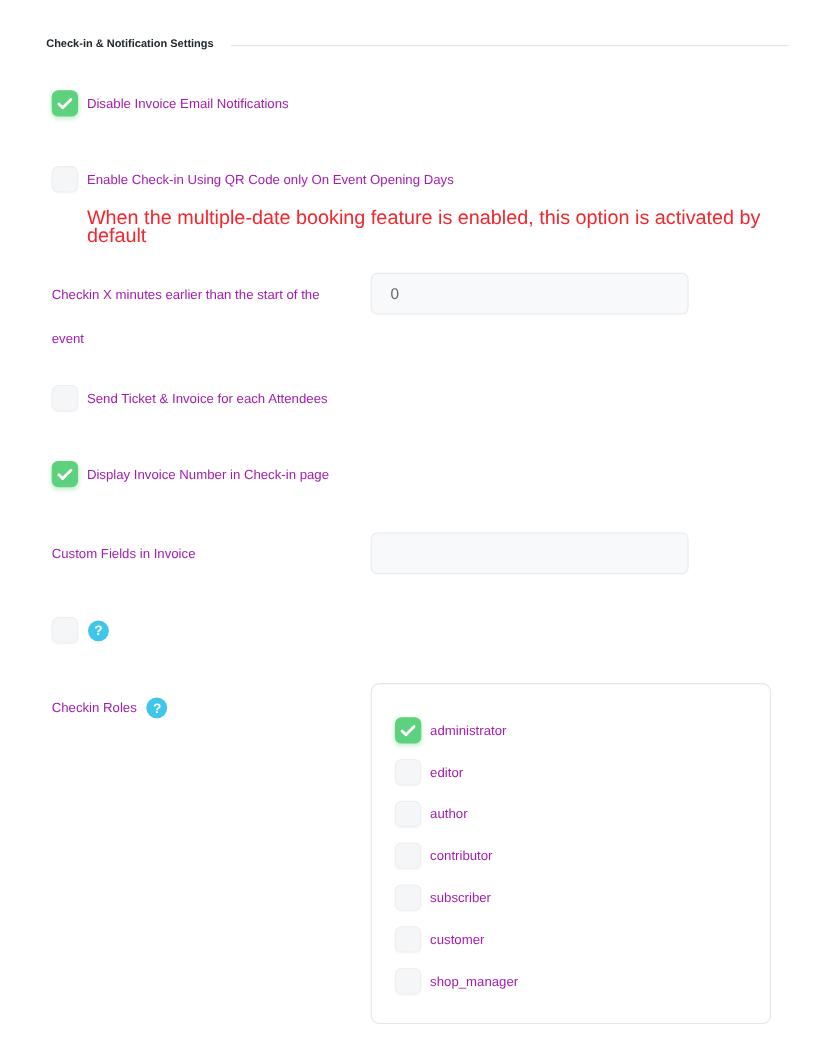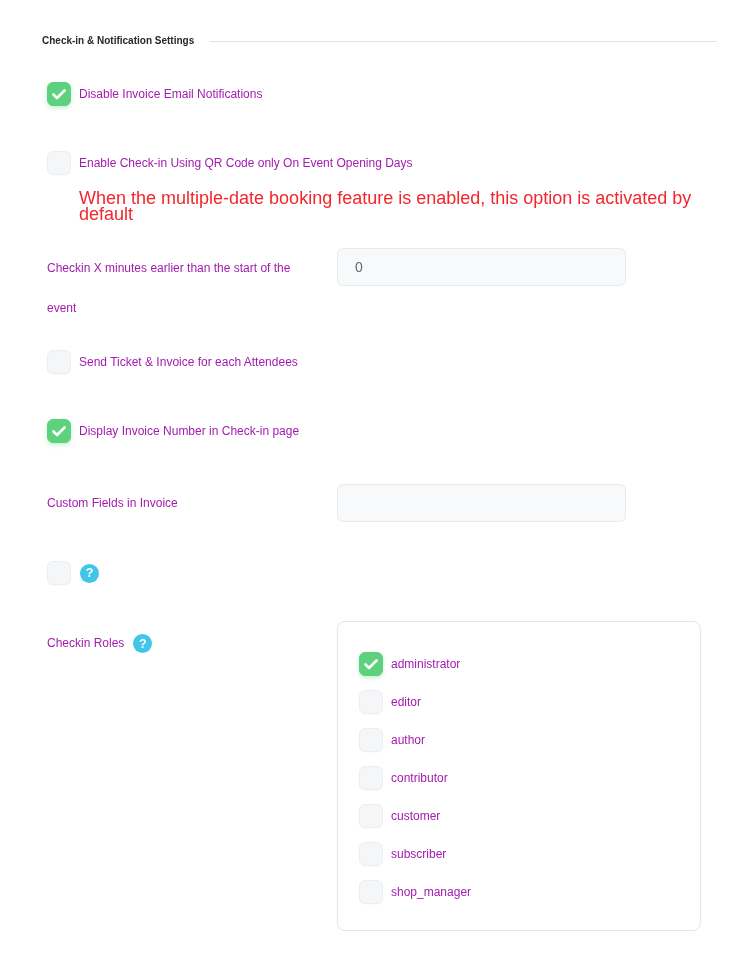--- a/index.html
+++ b/index.html
@@ -252,30 +252,30 @@
           </div>
           <span class="lbl">contributor</span>
         </div>
 
         <div class="role-item">
           <div class="cb">
             <span>
               
             </span>
           </div>
+          <span class="lbl">subscriber</span>
+        </div>
+
+        <div class="role-item">
+          <div class="cb">
+            <span>
+              
+            </span>
+          </div>
           <span class="lbl">customer</span>
-        </div>
-
-        <div class="role-item">
-          <div class="cb">
-            <span>
-              
-            </span>
-          </div>
-          <span class="lbl">subscriber</span>
         </div>
 
         <div class="role-item">
           <div class="cb">
             <span>
               
             </span>
           </div>
           <span class="lbl">shop_manager</span>
         </div>

